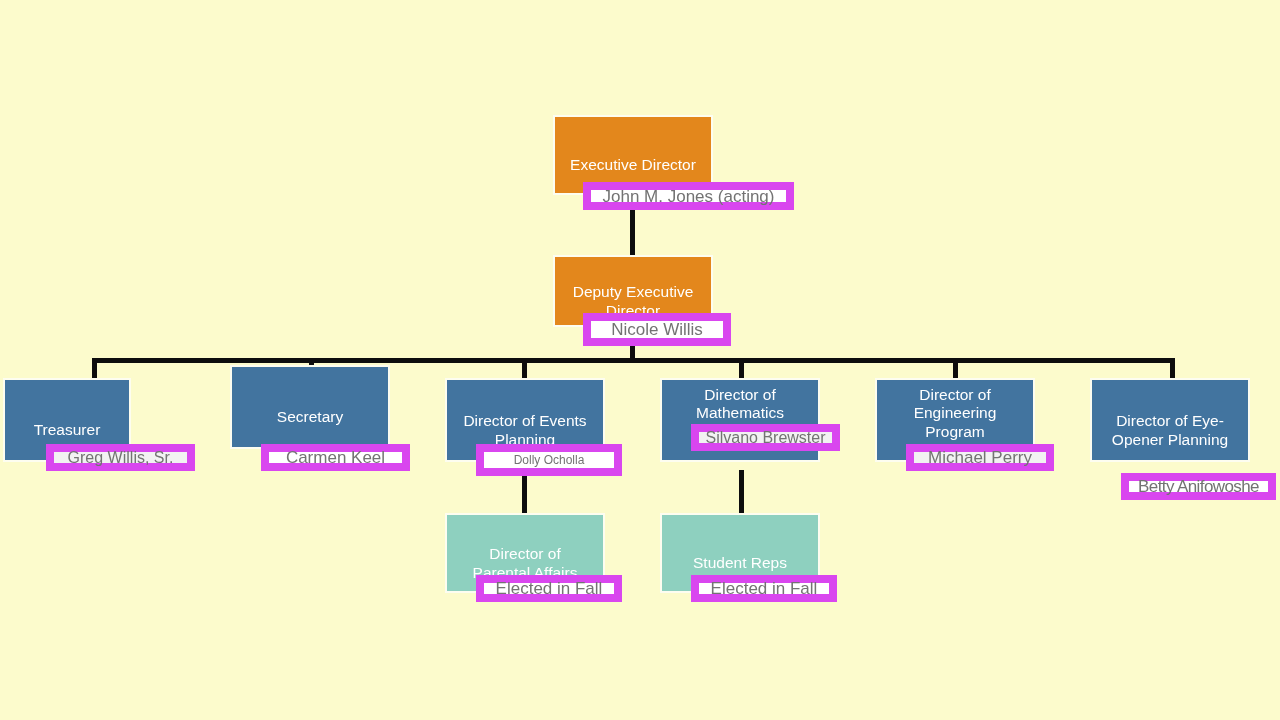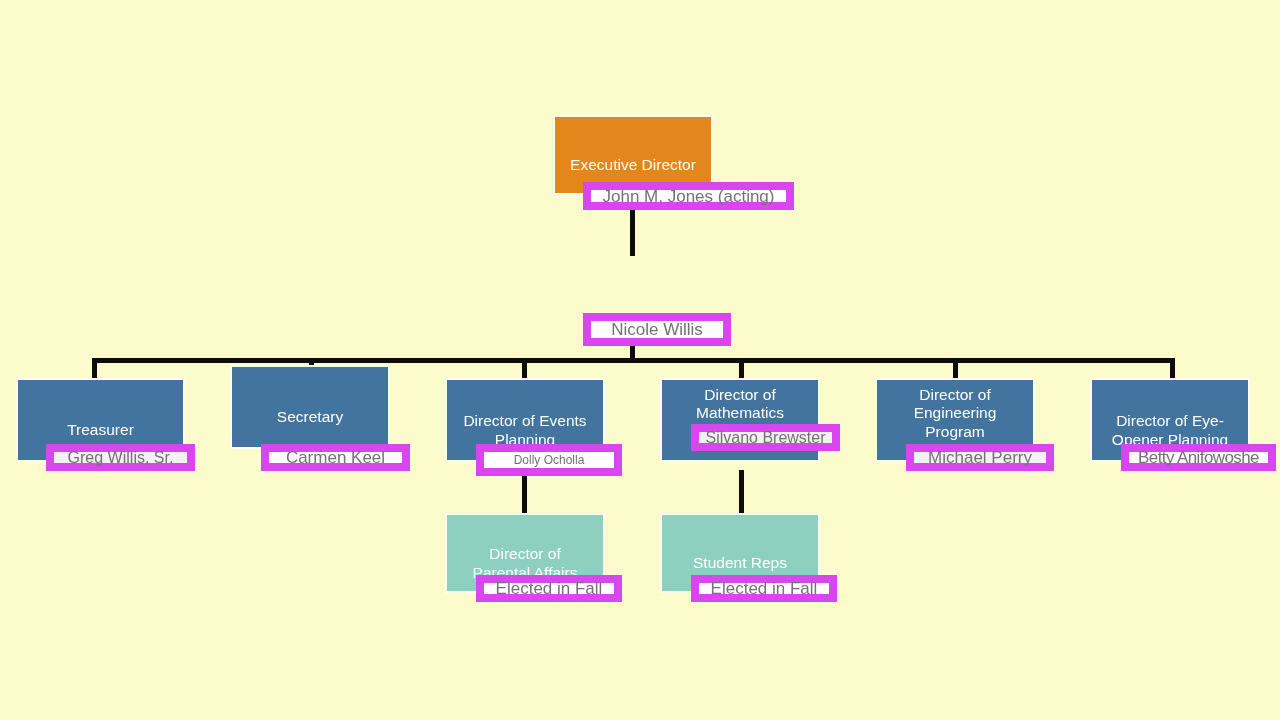--- a/index.html
+++ b/index.html
@@ -60,20 +60,21 @@
     align-items: center;
     justify-content: center;
     white-space: nowrap;
     padding: 0 7px;
     line-height: 1;
   }
   .name-plate.tinted { background: #f2f2f2; }
   .name-plate.condensed {
     letter-spacing: -0.6px;
     padding: 0 5px;
+    margin-top: 29px;
   }
 </style>
 </head>
 <body>
 
 <div id="chart-canvas">
 
   <div class="connector" style="left:630px; top:210px; width:5px; height:46px;"></div>
 
   <div class="connector" style="left:630px; top:342px; width:5px; height:20px;"></div>
@@ -91,25 +92,29 @@
 
   <div class="connector" style="left:739px; top:470px; width:5px; height:45px;"></div>
 
   <div class="node-box orange" style="left:553px; top:115px; width:160px; height:80px; font-size:15.5px;">
     <span class="node-title">Executive Director</span>
   </div>
   <div class="name-plate" style="left:583px; top:182px; width:211px; height:28px; font-size:17px;">
     <span>John M. Jones (acting)</span>
   </div>
 
+  <div class="node-box orange" style="left:553px; top:255px; width:160px; height:72px; font-size:15.5px;">
+    <span class="node-title">Deputy Executive
+Director</span>
+  </div>
   <div class="name-plate" style="left:583px; top:313px; width:148px; height:33px; font-size:17px;">
     <span>Nicole Willis</span>
   </div>
 
-  <div class="node-box blue" style="left:16px; top:378px; width:169px; height:84px; font-size:15.5px;">
+  <div class="node-box blue" style="left:3px; top:378px; width:128px; height:84px; font-size:15.5px;">
     <span class="node-title">Treasurer</span>
   </div>
   <div class="name-plate tinted" style="left:46px; top:444px; width:149px; height:27px; font-size:16px;">
     <span>Greg Willis, Sr.</span>
   </div>
 
   <div class="node-box blue" style="left:230px; top:365px; width:160px; height:84px; font-size:15.5px;">
     <span class="node-title">Secretary</span>
   </div>
   <div class="name-plate" style="left:261px; top:444px; width:149px; height:27px; font-size:17px;">

